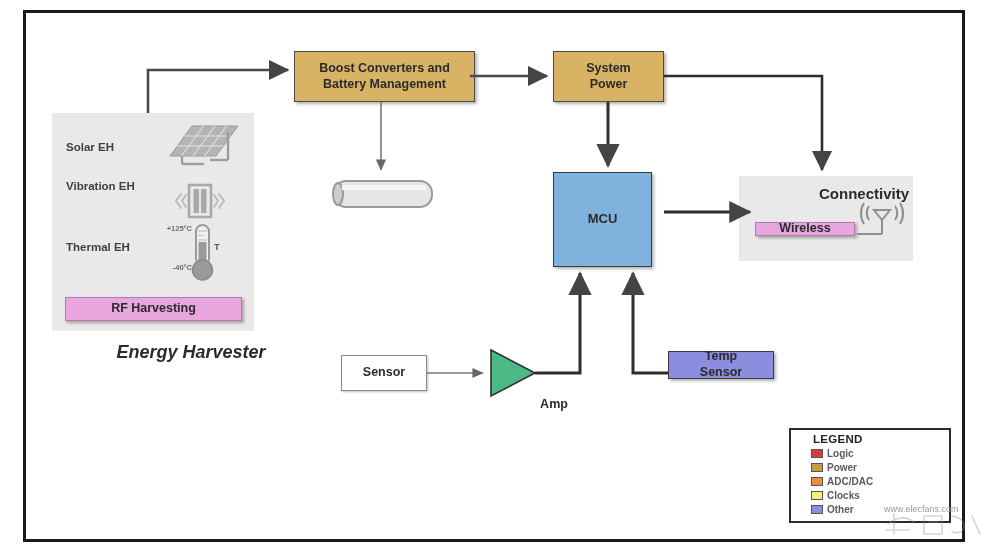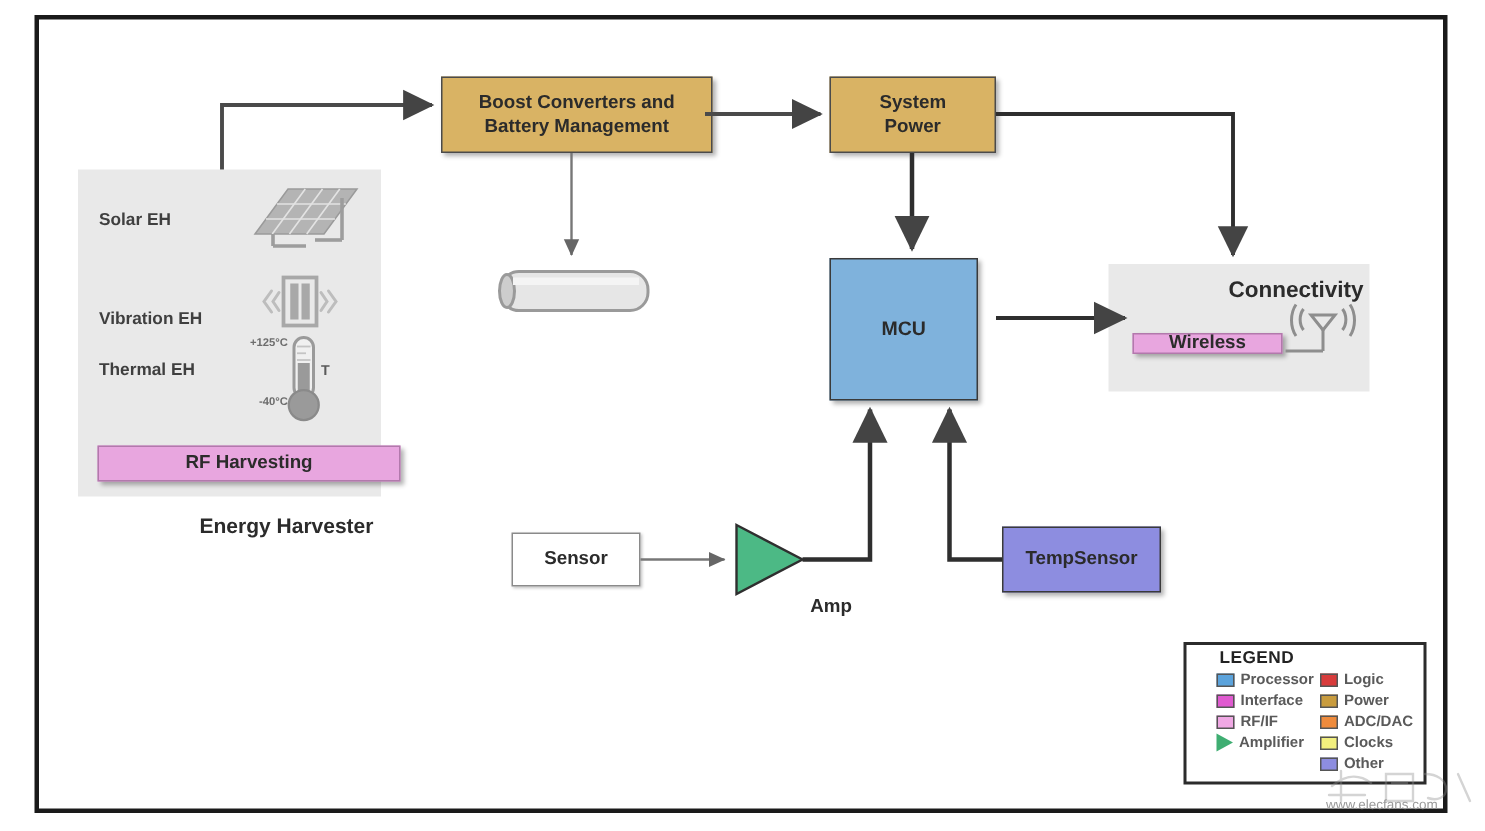--- a/index.html
+++ b/index.html
@@ -27,32 +27,32 @@
           box-sizing:border-box;padding:3px 20px;}
   #legend .ltitle{font-size:11.5px;font-weight:bold;color:#222;letter-spacing:.3px;margin:0 0 1px 2px;}
   #legend .cols{display:flex;gap:4px;}
   #legend .col{flex:1;}
   #legend .li{display:flex;align-items:center;gap:4px;height:14px;}
   #legend .sw{width:12px;height:9px;border:1px solid #555;box-sizing:border-box;flex:none;}
   #legend .lb{font-size:10px;font-weight:bold;color:#5a5a5a;white-space:nowrap;}
   .tri{width:0;height:0;border-left:11px solid #3fae72;border-top:6px solid transparent;border-bottom:6px solid transparent;flex:none;}
 
   #watermark{position:absolute;left:884px;top:508px;width:100px;height:34px;opacity:.38;}
-  #wmtext{position:absolute;left:884px;top:531px;font-size:9px;color:#9a9a9a;font-family:"Liberation Sans",sans-serif;}
+  #wmtext{position:absolute;left:884px;top:504px;font-size:9px;color:#9a9a9a;font-family:"Liberation Sans",sans-serif;}
 </style>
 </head>
 <body>
 
 <div id="canvas">
   <div id="frame"></div>
 
   <div class="panel" style="left:52px;top:113px;width:202px;height:218px;"></div>
 
   <div class="ehrow" style="left:66px;top:141px;">Solar EH</div>
-  <div class="ehrow" style="left:66px;top:207px;">Vibration EH</div>
+  <div class="ehrow" style="left:66px;top:180px;">Vibration EH</div>
   <div class="ehrow" style="left:66px;top:241px;">Thermal EH</div>
 
   <svg style="position:absolute;left:158px;top:118px;" width="88" height="50" viewBox="0 0 88 50">
     <g fill="#b4b4b4" stroke="#9a9a9a" stroke-width="1">
       <polygon points="12,38 34,8 80,8 58,38"></polygon>
     </g>
     <g stroke="#e3e3e3" stroke-width="1.1" fill="none">
       <line x1="19.3" y1="28" x2="65.3" y2="28"></line>
         <line x1="26.6" y1="18" x2="72.6" y2="18"></line>
       <line x1="45.5" y1="8" x2="23.5" y2="38"></line>
@@ -86,23 +86,23 @@
     <g stroke="#c4c4c4" stroke-width="1.2">
       <line x1="48" y1="9" x2="57" y2="9"></line>
         <line x1="48" y1="13.5" x2="54" y2="13.5"></line>
       <line x1="48" y1="18" x2="57" y2="18"></line>
     </g>
     <text x="42" y="8.5" text-anchor="end" font-family="Liberation Sans, sans-serif" font-size="7.5" font-weight="bold" fill="#6d6d6d">+125°C</text>
     <text x="42" y="48" text-anchor="end" font-family="Liberation Sans, sans-serif" font-size="7.5" font-weight="bold" fill="#6d6d6d">-40°C</text>
     <text x="64" y="28" font-family="Liberation Sans, sans-serif" font-size="9.5" font-weight="bold" fill="#5a5a5a">T</text>
   </svg>
 
-  <div class="blk rfif" style="left:65px;top:297px;width:202px;height:24px;">RF Harvesting</div>
-
-  <div class="cap" style="left:52px;top:341px;width:202px;font-size:14px;">Energy Harvester</div>
+  <div class="blk rfif" style="left:65px;top:297px;width:177px;height:24px;">RF Harvesting</div>
+
+  <div class="cap" style="left:52px;top:341px;width:202px;font-size:18px;font-style:italic;">Energy Harvester</div>
 
   <div class="blk power" style="left:294px;top:51px;width:181px;height:51px;flex-direction:column;">
     <span>Boost Converters and</span>
     <span>Battery Management</span>
   </div>
 
   <div class="blk power" style="left:553px;top:51px;width:111px;height:51px;flex-direction:column;">
     <span>System</span>
     <span>Power</span>
   </div>
@@ -132,21 +132,21 @@
     </g>
   </svg>
 
   <div class="blk plain" style="left:341px;top:355px;width:86px;height:36px;">Sensor</div>
 
   <svg style="position:absolute;left:488px;top:345px;" width="56" height="56" viewBox="0 0 56 56">
     <polygon points="3,5 47,28 3,51" fill="#4cb985" stroke="#2f2f2f" stroke-width="1.6"></polygon>
   </svg>
   <div class="cap" style="left:480px;top:396px;width:72px;font-size:12.5px;">Amp</div>
 
-  <div class="blk other" style="left:668px;top:351px;width:106px;height:44px;">
+  <div class="blk other" style="left:668px;top:351px;width:106px;height:28px;flex-direction:column;">
     <span>Temp</span>
     <span>Sensor</span>
   </div>
 
   <svg class="wires">
     <defs>
       <marker id="ah" markerWidth="9" markerHeight="9" refX="7.4" refY="4.5" orient="auto">
         <path d="M0,0.6 L8,4.5 L0,8.4 z" fill="#444"></path>
       </marker>
       <marker id="ahs" markerWidth="8" markerHeight="8" refX="6.6" refY="4" orient="auto">
@@ -171,38 +171,20 @@
     <polyline points="535,373 580,373 580,273" fill="none" stroke="#2e2e2e" stroke-width="3" marker-end="url(#ah)"></polyline>
 
     <polyline points="668,373 633,373 633,273" fill="none" stroke="#2e2e2e" stroke-width="3" marker-end="url(#ah)"></polyline>
   </svg>
 
   <div id="legend">
     <div class="ltitle">LEGEND</div>
     <div class="cols">
       <div class="col">
         <div class="li">
-          <span class="sw" style="background:#5ba3dc"></span>
-          <span class="lb">Processor</span>
-        </div>
-        <div class="li">
-          <span class="sw" style="background:#e05ad0"></span>
-          <span class="lb">Interface</span>
-        </div>
-        <div class="li">
-          <span class="sw" style="background:#f0a8e4"></span>
-          <span class="lb">RF/IF</span>
-        </div>
-        <div class="li">
-          <span class="tri"></span>
-          <span class="lb">Amplifier</span>
-        </div>
-      </div>
-      <div class="col">
-        <div class="li">
           <span class="sw" style="background:#d83b3b"></span>
           <span class="lb">Logic</span>
         </div>
         <div class="li">
           <span class="sw" style="background:#c99c3e"></span>
           <span class="lb">Power</span>
         </div>
         <div class="li">
           <span class="sw" style="background:#ef8b3c"></span>
           <span class="lb">ADC/DAC</span>

